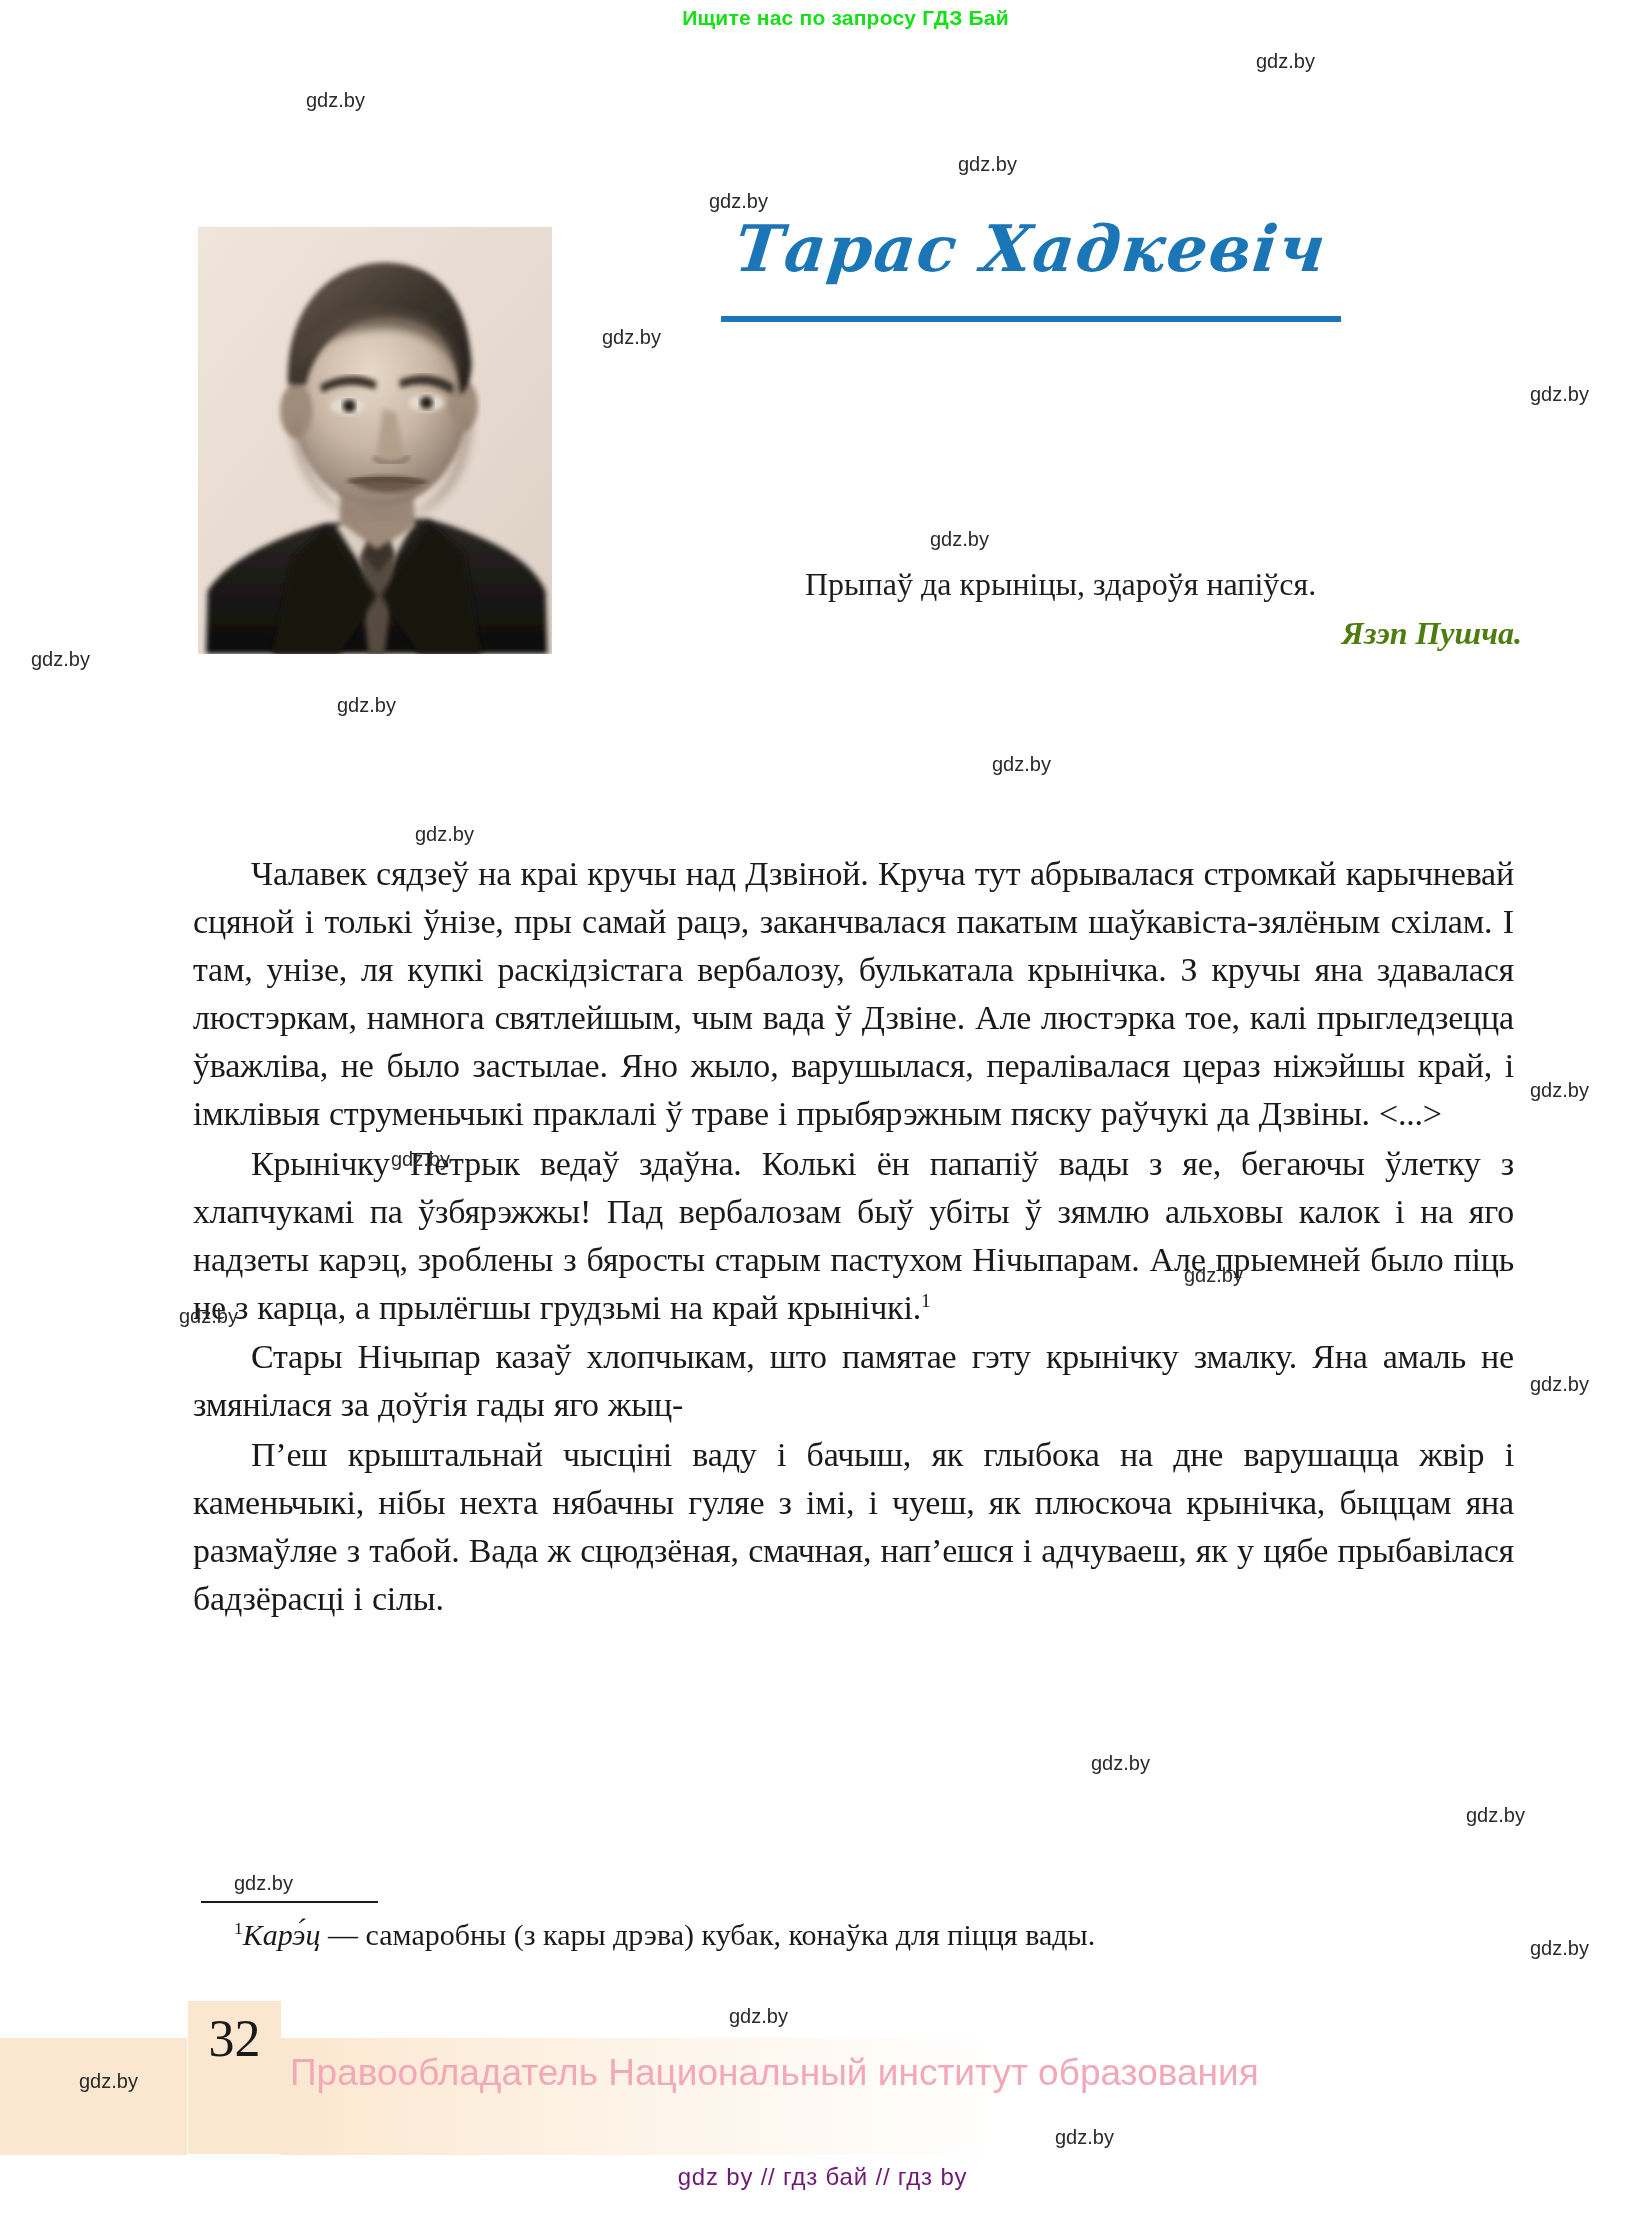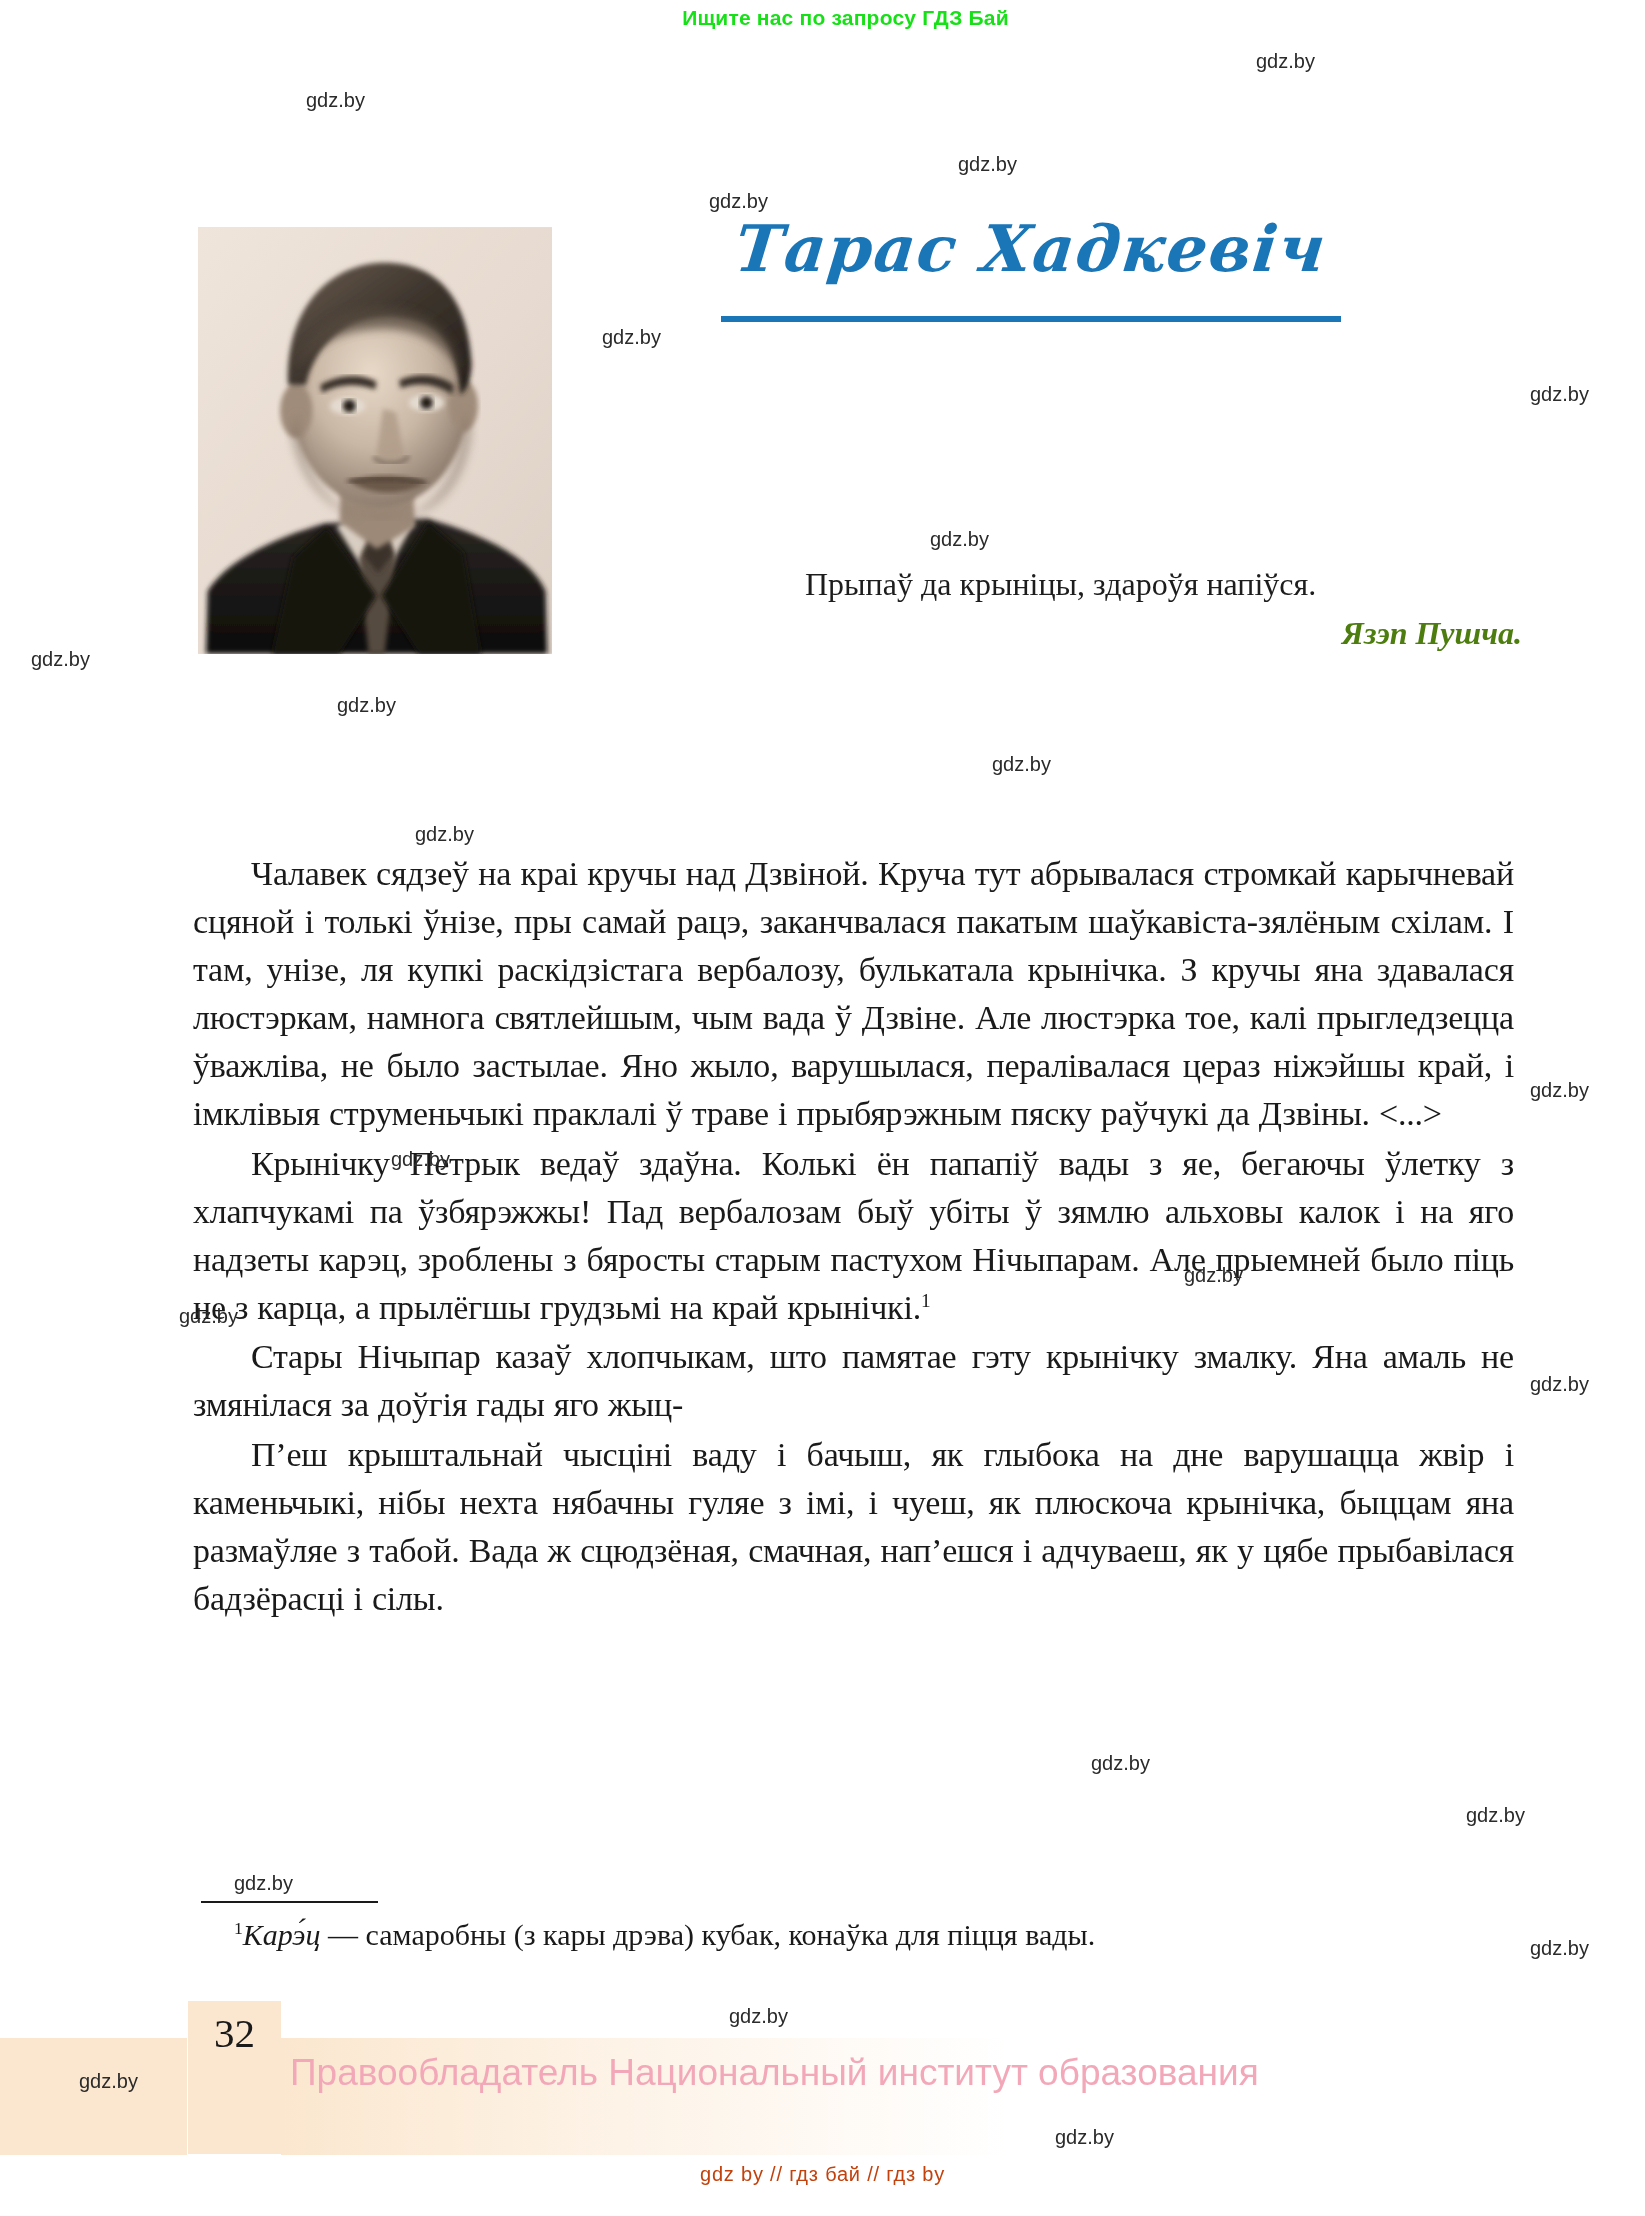--- a/index.html
+++ b/index.html
@@ -200,42 +200,42 @@
     height: 117px;
     background: linear-gradient(to right, #fbe7cf 0%, #fdf3e7 28%, #ffffff 60%, #ffffff 100%);
   }
   .page-num {
     position: absolute;
     left: 188px;
     top: 2009px;
     width: 93px;
     text-align: center;
     font-family: "Liberation Serif", serif;
-    font-size: 41px;
+    font-size: 52px;
     color: #1a1a1a;
   }
   .copyright-wm {
     position: absolute;
     left: 290px;
     top: 2052px;
     width: 1128px;
     font-family: "Liberation Sans", sans-serif;
     font-size: 37px;
     color: #f2a8b8;
     white-space: nowrap;
   }
   .footer-links {
     position: absolute;
     left: 0;
     top: 2163px;
     width: 1645px;
     text-align: center;
     font-family: "Liberation Sans", sans-serif;
-    font-size: 20px;
-    color: #c2410c;
+    font-size: 24px;
+    color: #701a75;
     letter-spacing: 0.8px;
   }
 </style>
 </head>
 <body>
 
 <div id="page">
 
   <div class="promo-banner">Ищите нас по запросу ГДЗ Бай</div>
 

